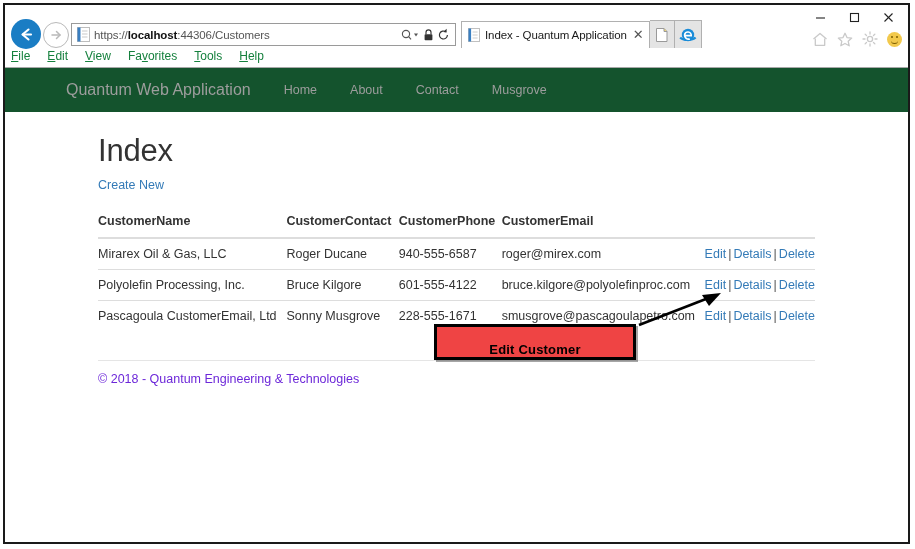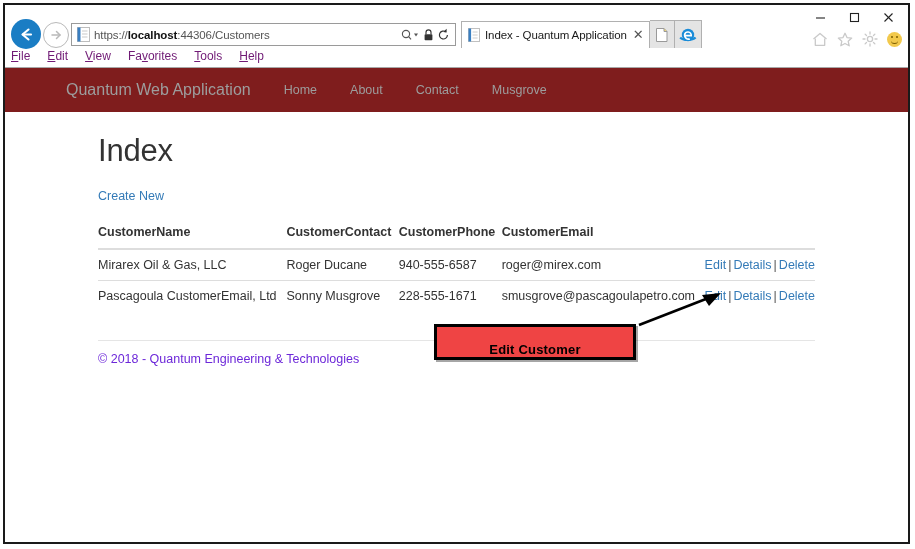--- a/index.html
+++ b/index.html
@@ -218,37 +218,37 @@
 
   
   .menubar {
     position: absolute;
     left: 6px;
     top: 44px;
     display: flex;
     align-items: center;
     gap: 17px;
     font-size: 12px;
-    color: #701a75;
+    color: #15803d;
   }
   .menubar span { white-space: nowrap; }
   .menubar u { text-decoration: underline; }
 
   
   .page {
     position: relative;
     height: 475px;
     background: #fff;
     overflow: hidden;
   }
 
   
   .navbar {
     height: 44px;
-    background: #7f1d1d;
+    background: #14532d;
     display: flex;
     align-items: center;
     padding-left: 61px;
     box-sizing: border-box;
   }
   .brand {
     font-size: 16px;
     color: #9d9d9d;
     white-space: nowrap;
     margin-right: 33px;
@@ -271,21 +271,21 @@
   }
   .page-title {
     font-size: 31px;
     color: #333;
     font-weight: normal;
     margin: 21px 0 0 0;
     letter-spacing: -0.2px;
   }
   .create-new {
     display: inline-block;
-    margin-top: 20px;
+    margin-top: 9px;
     font-size: 12.5px;
     color: #337ab7;
     text-decoration: none;
   }
 
   
   table.grid {
     width: 100%;
     border-collapse: collapse;
     margin-top: 21px;
@@ -531,20 +531,27 @@
         </thead>
         <tbody>
           <tr>
             <td>Mirarex Oil &amp; Gas, LLC</td>
             <td>Roger Ducane</td>
             <td>940-555-6587</td>
             <td>roger@mirex.com</td>
             <td class="col-act actions"><a href="#">Edit</a><span class="sep">|</span><a href="#">Details</a><span class="sep">|</span><a href="#">Delete</a></td>
           </tr>
           <tr>
+            <td>Polyolefin Processing, Inc.</td>
+            <td>Bruce Kilgore</td>
+            <td>601-555-4122</td>
+            <td>bruce.kilgore@polyolefinproc.com</td>
+            <td class="col-act actions"><a href="#">Edit</a><span class="sep">|</span><a href="#">Details</a><span class="sep">|</span><a href="#">Delete</a></td>
+          </tr>
+          <tr>
             <td>Pascagoula CustomerEmail, Ltd</td>
             <td>Sonny Musgrove</td>
             <td>228-555-1671</td>
             <td>smusgrove@pascagoulapetro.com</td>
             <td class="col-act actions"><a href="#">Edit</a><span class="sep">|</span><a href="#">Details</a><span class="sep">|</span><a href="#">Delete</a></td>
           </tr>
         </tbody>
       </table>
 
       <div class="footer">© 2018 - Quantum Engineering &amp; Technologies</div>

